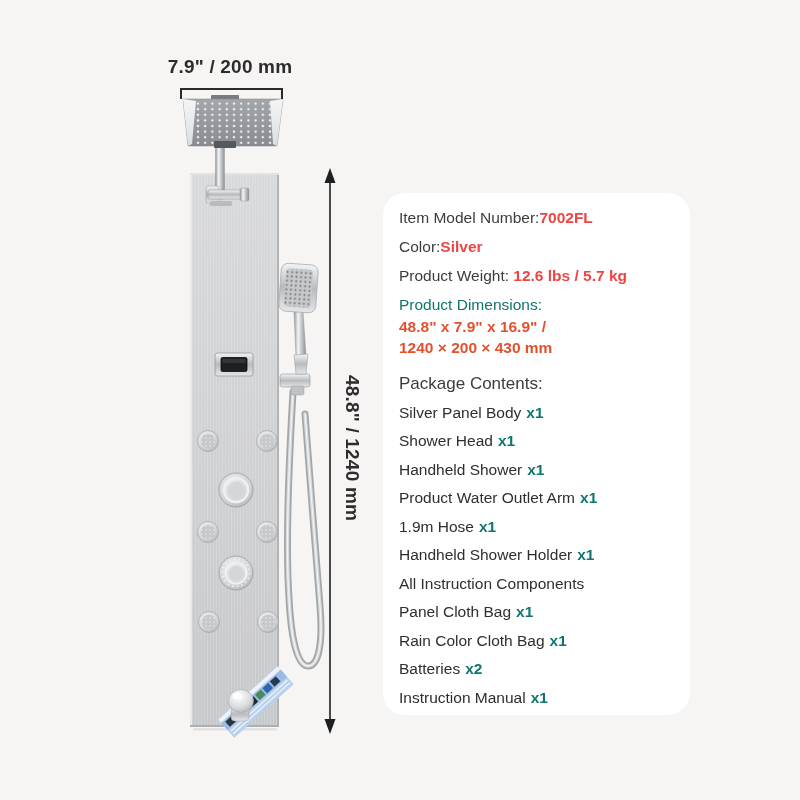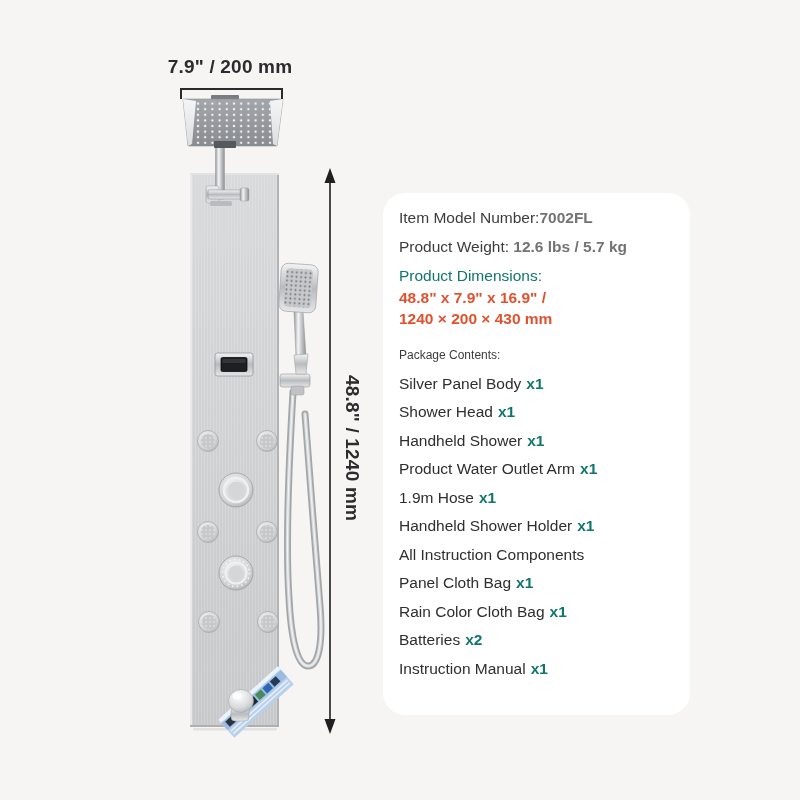--- a/index.html
+++ b/index.html
@@ -22,24 +22,24 @@
     transform:translate(-50%,-50%) rotate(90deg);
   }
 
   
   .spec-card{
     position:absolute;left:383px;top:193px;width:307px;height:522px;
     background:#ffffff;border-radius:22px;box-sizing:border-box;
     padding:15px 14px 0 16px;z-index:2;
   }
   .spec-row{font-size:15.5px;color:#3c3c3e;line-height:20px;margin-bottom:9px;font-weight:400;}
-  .spec-value{color:#737373;font-weight:700;}
+  .spec-value{color:#ef4444;font-weight:700;}
   .dims-label{font-size:15.5px;color:#0f766e;line-height:20px;margin-bottom:1px;}
   .dims-value{color:#e2512e;font-weight:700;font-size:15.5px;line-height:21px;}
-  .package-header{margin-top:16px;font-size:12px;color:#3c3c3e;line-height:20px;}
+  .package-header{margin-top:16px;font-size:17px;color:#3c3c3e;line-height:20px;}
   .item-row{margin-top:8.5px;font-size:15.5px;color:#2e2e30;font-weight:500;line-height:20px;}
   .item-row:first-of-type{margin-top:3px;}
   .item-qty{color:#0f766e;font-weight:700;margin-left:5px;}
 </style>
 </head>
 <body>
 
 <div class="stage">
 
   <svg width="800" height="800" viewBox="0 0 800 800">
@@ -228,20 +228,21 @@
       <polygon points="330,168 324.5,183 335.5,183" fill="#1f1f21"></polygon>
       <polygon points="330,734 324.5,719 335.5,719" fill="#1f1f21"></polygon>
     </g>
   </svg>
 
   <div class="dim-label dim-label-top">7.9" / 200 mm</div>
   <div class="dim-label dim-label-vert">48.8" / 1240 mm</div>
 
   <div class="spec-card">
     <div class="spec-row"><span>Item Model Number:</span><span class="spec-value">7002FL</span></div>
+    <div class="spec-row"><span>Color:</span><span class="spec-value">Silver</span></div>
     <div class="spec-row"><span>Product Weight: </span><span class="spec-value">12.6 lbs / 5.7 kg</span></div>
     <div class="dims-label">Product Dimensions:</div>
     <div class="dims-value">48.8" x 7.9" x 16.9" /</div>
     <div class="dims-value">1240 × 200 × 430 mm</div>
     <div class="package-header">Package Contents:</div>
 
     <div class="item-row"><span>Silver Panel Body</span><span class="item-qty">x1</span></div>
     <div class="item-row"><span>Shower Head</span><span class="item-qty">x1</span></div>
     <div class="item-row"><span>Handheld Shower</span><span class="item-qty">x1</span></div>
     <div class="item-row"><span>Product Water Outlet Arm</span><span class="item-qty">x1</span></div>

